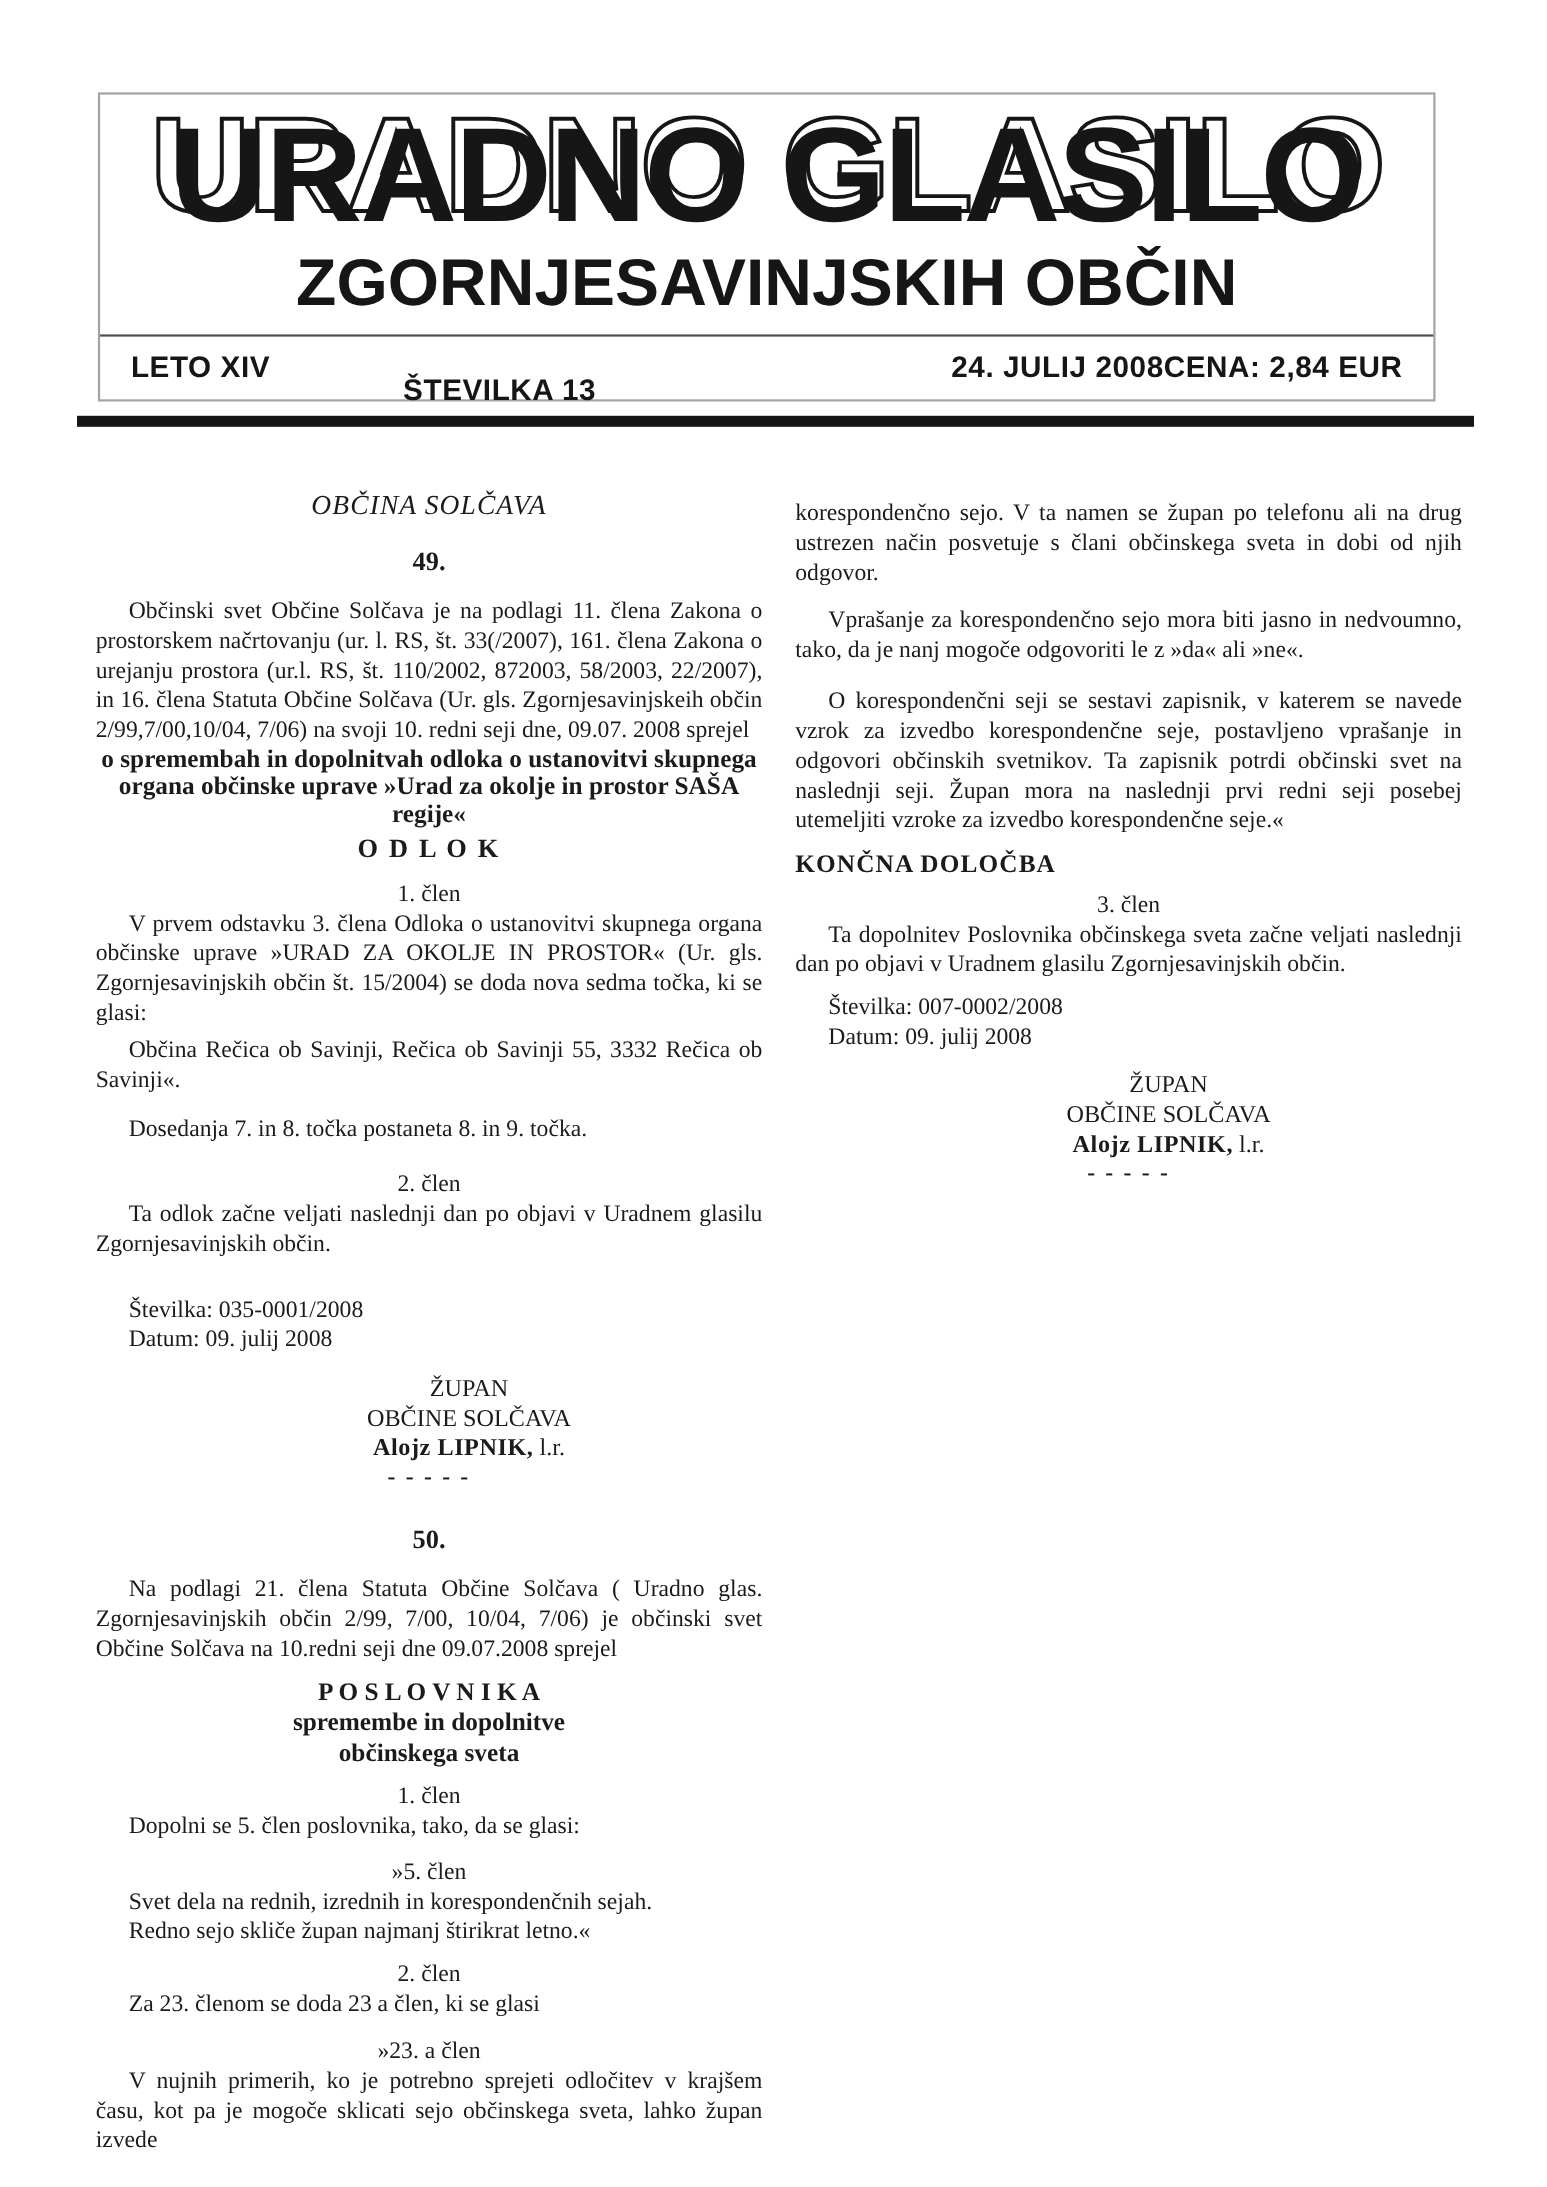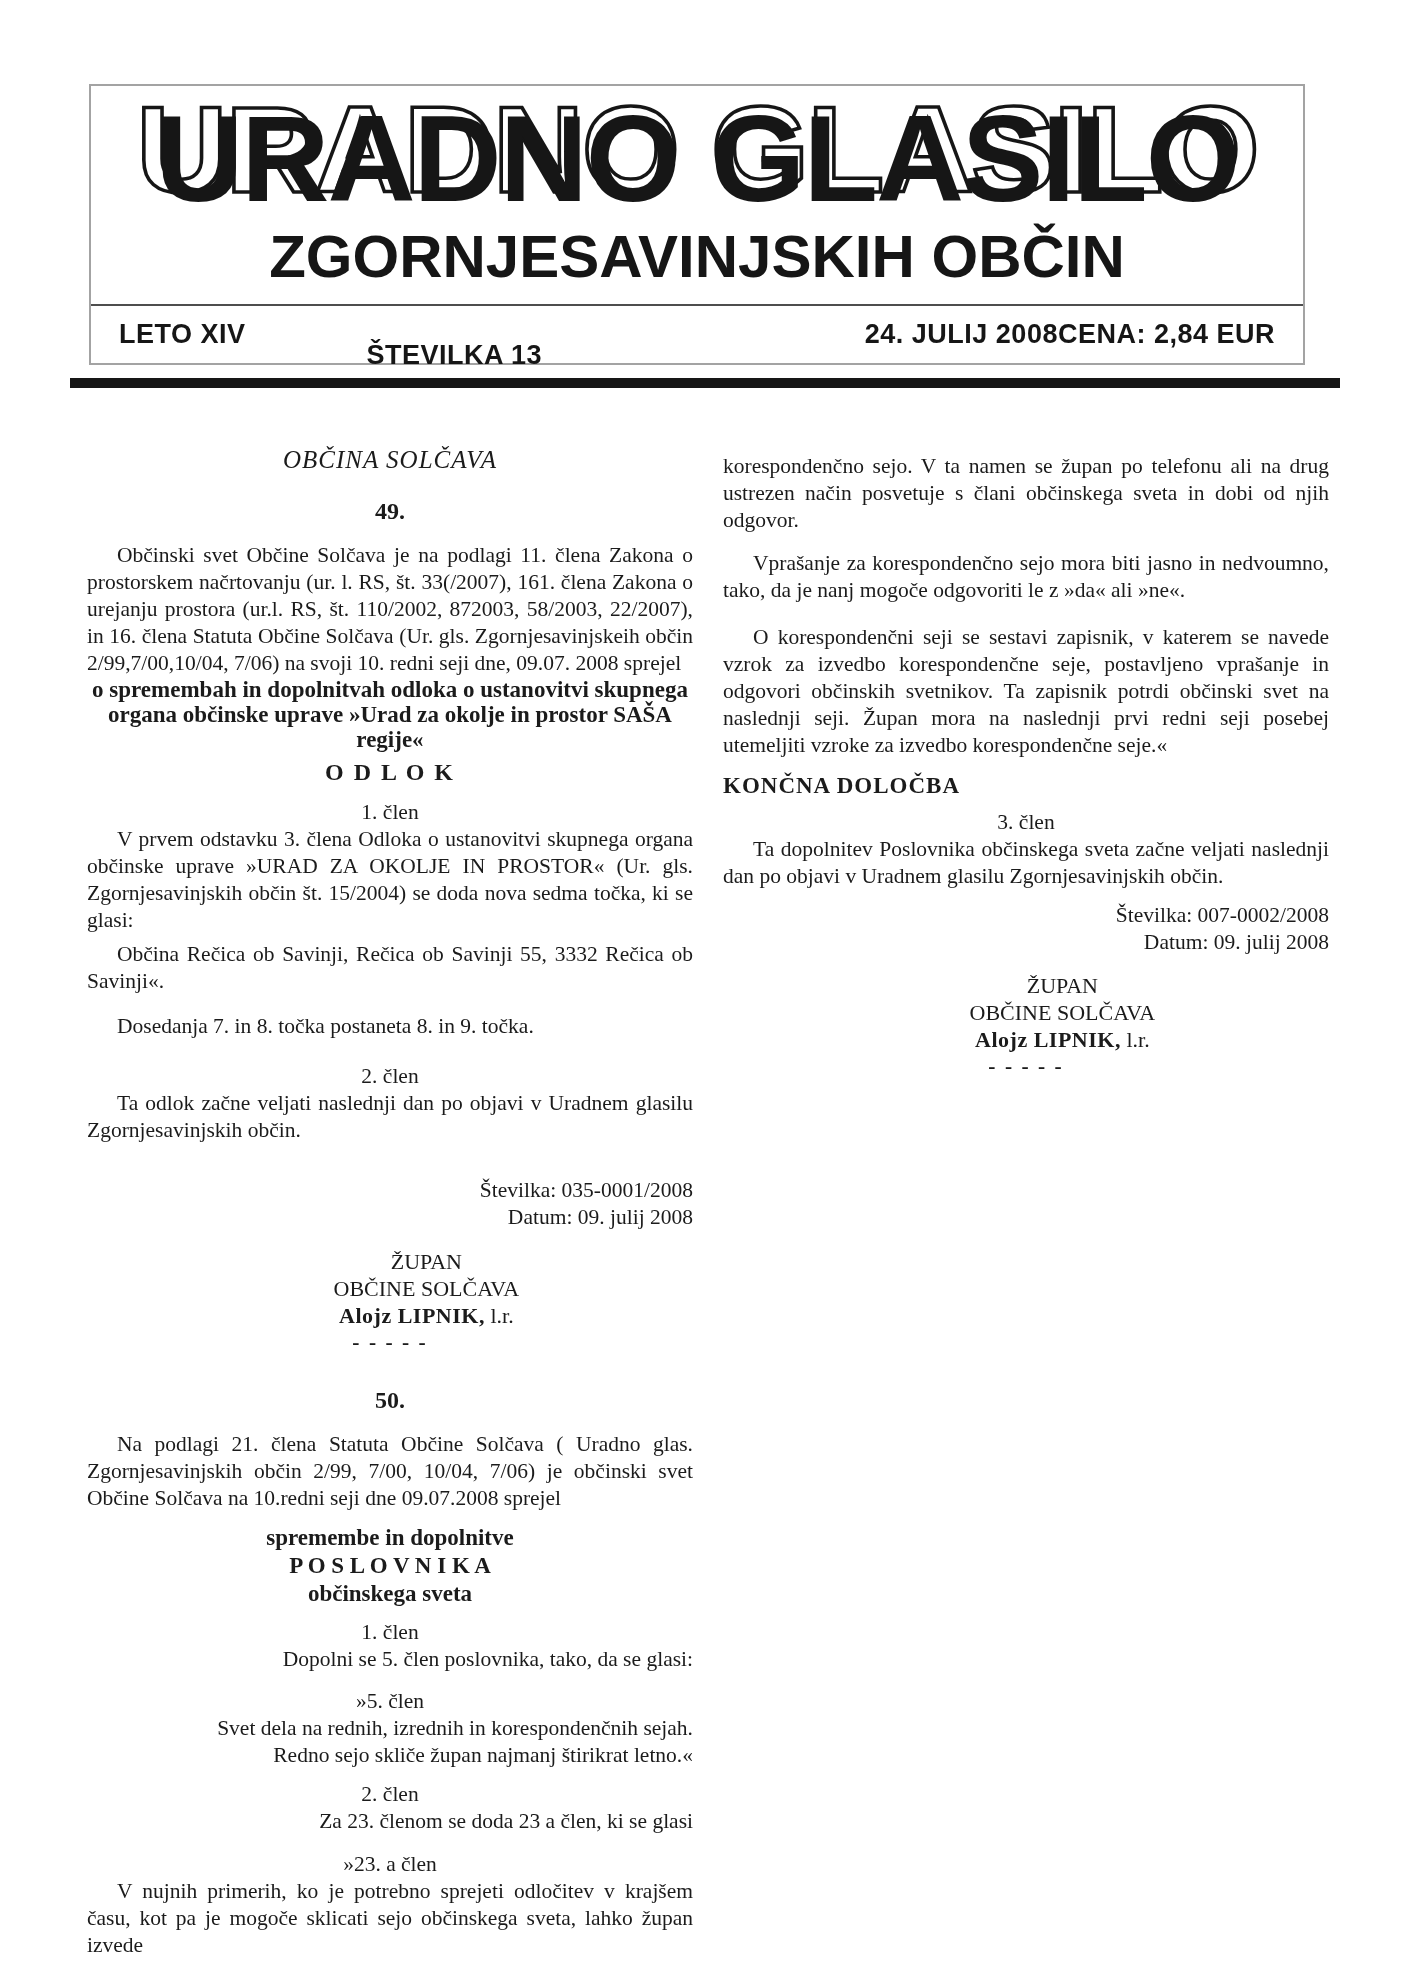--- a/index.html
+++ b/index.html
@@ -67,21 +67,21 @@
     position:absolute;left:87px;top:443px;width:1242px;
     display:flex;gap:30px;
     font-size:21.5px;line-height:27px;
     text-align:justify;
     color:#1b1b1b;
   }
   .col{width:606px;}
   .center{text-align:center;text-indent:0;}
   p{margin:0;}
   .ind{text-indent:30px;}
-  .pl{padding-left:30px;text-align:right;}
+  .pl{padding-left:30px;text-align:left;}
   .muni-heading{font-style:italic;font-size:25px;line-height:30px;letter-spacing:1px;}
   .item-num{font-weight:bold;font-size:24px;line-height:28px;}
   .decree-title{font-weight:bold;font-size:24px;line-height:28px;letter-spacing:2px;}
   .decree-sub{font-weight:bold;font-size:23px;line-height:25px;}
   .bold-block{font-weight:bold;font-size:23px;line-height:28px;}
   .final-heading{font-weight:bold;font-size:23px;line-height:27px;letter-spacing:1px;text-align:left;}
   .signature{
     width:50%;
     margin-left:31%;
     text-align:center;
@@ -135,22 +135,22 @@
       <p class="pl">Datum: 09. julij 2008</p>
       <div class="signature m17">
         <div>ŽUPAN</div>
         <div>OBČINE SOLČAVA</div>
         <div><b>Alojz LIPNIK,</b><span> l.r.</span></div>
       </div>
       <p class="dashes">- - - - -</p>
       <p class="center item-num m14">50.</p>
       <p class="ind m17">Na podlagi 21. člena Statuta Občine Solčava ( Uradno glas. Zgornjesavinjskih občin 2/99, 7/00, 10/04, 7/06) je občinski svet Občine Solčava na 10.redni seji dne 09.07.2008 sprejel</p>
       <div class="m12">
+        <p class="center bold-block">P O S L O V N I K A</p>
         <p class="center bold-block">spremembe in dopolnitve</p>
-        <p class="center bold-block">P O S L O V N I K A</p>
         <p class="center bold-block">občinskega sveta</p>
       </div>
       <p class="center m11">1. člen</p>
       <p class="pl">Dopolni se 5. člen poslovnika, tako, da se glasi:</p>
       <p class="center m15">»5. člen</p>
       <p class="pl">Svet dela na rednih, izrednih in korespondenčnih sejah.</p>
       <p class="pl">Redno sejo skliče župan najmanj štirikrat letno.«</p>
       <p class="center m12">2. člen</p>
       <p class="pl">Za 23. členom se doda 23 a člen, ki se glasi</p>
       <p class="center m16">»23. a člen</p>

